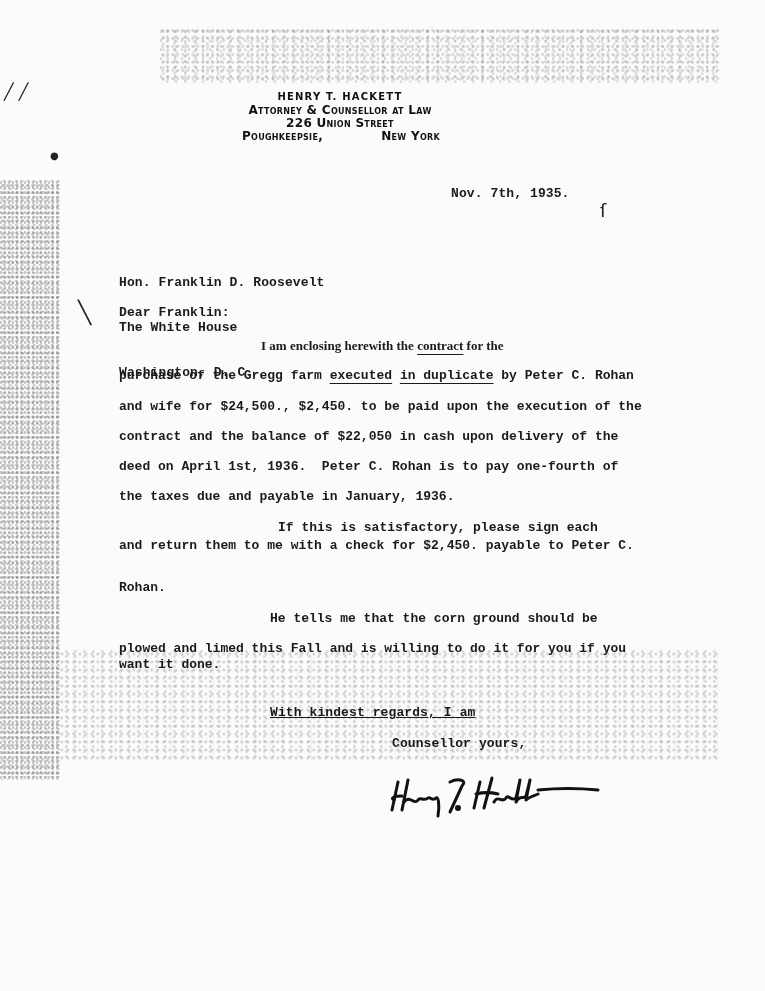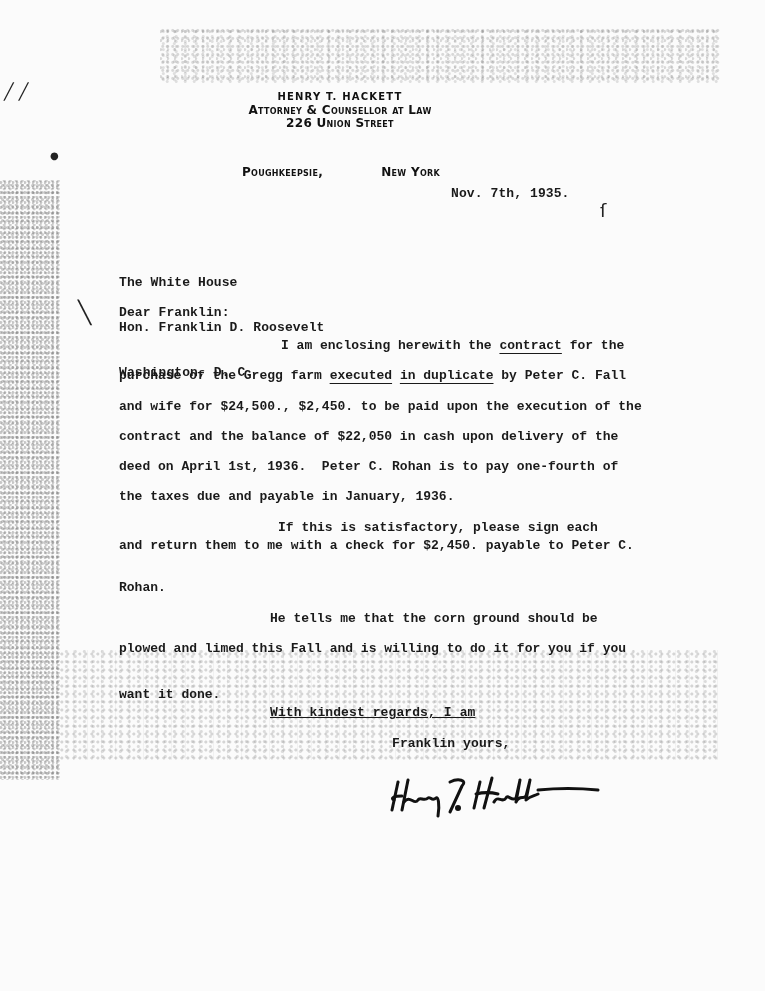--- a/index.html
+++ b/index.html
@@ -72,21 +72,20 @@
     .lh-line {
       font-size: 12px;
       line-height: 13px;
       font-variant: small-caps;
       letter-spacing: .3px;
     }
     .lh-city {
       display: flex;
       justify-content: space-between;
       padding: 0 10px 0 12px;
-      margin-top: 36px;
     }
 
     .typed {
       font-family: "Liberation Mono", "DejaVu Sans Mono", monospace;
       font-size: 13px;
       color: #1a1a1a;
       position: absolute;
       white-space: pre;
       letter-spacing: .1px;
       font-weight: bold;
@@ -151,46 +150,46 @@
     <div class="lh-line">226 Union Street</div>
     <div class="lh-line lh-city">
       <span>Poughkeepsie,</span>
       <span>New York</span>
     </div>
   </div>
 
   <div class="typed date">Nov. 7th, 1935.</div>
 
   <div class="typed addr">
+    <div>Hon. Franklin D. Roosevelt</div>
     <div>The White House</div>
-    <div>Hon. Franklin D. Roosevelt</div>
     <div>Washington, D. C.</div>
   </div>
 
   <div class="typed salut">Dear Franklin:</div>
 
   <div class="body-lines">
-    <div class="ln" style="top:0px;left:162px;"><span>I am enclosing herewith the </span><span class="ul">contract</span><span> for the</span></div>
-    <div class="ln" style="top:30px;"><span>purchase of the Gregg farm </span><span class="ul">executed</span><span> </span><span class="ul">in duplicate</span><span> by Peter C. Fall</span></div>
+    <div class="ln" style="top:0px;left:142px;font-family:Liberation Serif, serif;"><span>I am enclosing herewith the </span><span class="ul">contract</span><span> for the</span></div>
+    <div class="ln" style="top:30px;"><span>purchase of the Gregg farm </span><span class="ul">executed</span><span> </span><span class="ul">in duplicate</span><span> by Peter C. Rohan</span></div>
     <div class="ln" style="top:61px;">and wife for $24,500., $2,450. to be paid upon the execution of the</div>
     <div class="ln" style="top:91px;">contract and the balance of $22,050 in cash upon delivery of the</div>
     <div class="ln" style="top:121px;">deed on April 1st, 1936.  Peter C. Rohan is to pay one-fourth of</div>
     <div class="ln" style="top:151px;">the taxes due and payable in January, 1936.</div>
 
     <div class="ln" style="top:182px;left:151px;margin-left:8px;">If this is satisfactory, please sign each</div>
     <div class="ln" style="top:200px;">and return them to me with a check for $2,450. payable to Peter C.</div>
     <div class="ln" style="top:242px;">Rohan.</div>
 
     <div class="ln" style="top:273px;left:151px;">He tells me that the corn ground should be</div>
     <div class="ln" style="top:303px;text-align:right;">plowed and limed this Fall and is willing to do it for you if you</div>
-    <div class="ln" style="top:349px;">want it done.</div>
+    <div class="ln" style="top:319px;">want it done.</div>
   </div>
 
   <div class="typed closing">With kindest regards, I am</div>
-  <div class="typed valed">Franklin yours,</div>
+  <div class="typed valed">Counsellor yours,</div>
 
   <div class="signature" aria-label="Henry T. Hackett">
     <svg width="220" height="50" viewBox="0 0 220 50">
       <g fill="none" stroke="#111" stroke-width="3" stroke-linecap="round" stroke-linejoin="round">
         <path d="M10 10 L4 38"></path>
         <path d="M14 24 C 6 24, 2 26, 6 28"></path>
         <path d="M20 8 L 14 38"></path>
         <path d="M16 30 C 22 22, 26 34, 30 28 C 32 24, 36 30, 40 26 C 42 24, 44 30, 48 26 C 50 24, 52 32, 50 44"></path>
         <path d="M62 10 C 70 6, 80 8, 74 14 L 62 40"></path>
         <circle cx="70" cy="36" r="1.5" fill="#111"></circle>

